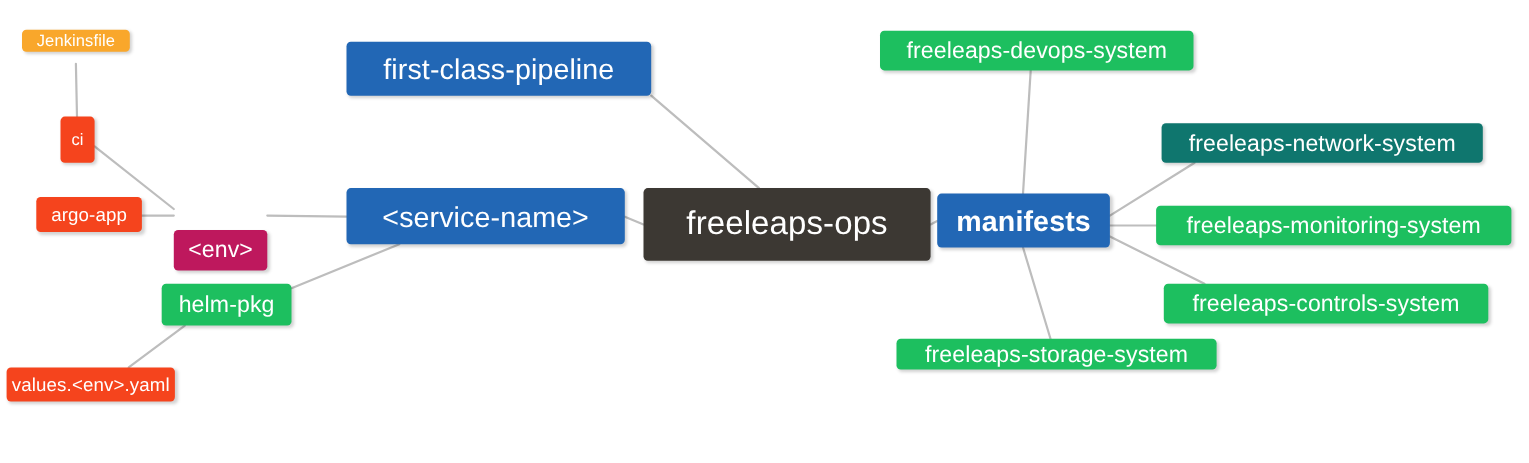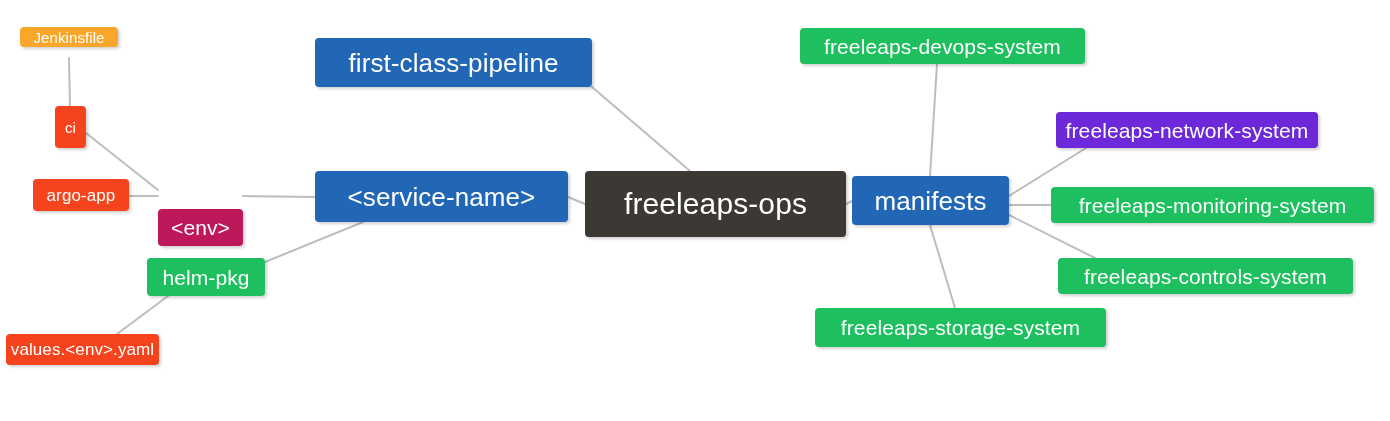--- a/index.html
+++ b/index.html
@@ -75,21 +75,21 @@
   <div id="node-layer">
       <div class="node lvl-root" style="left: 585px; top: 171px; width: 261px; height: 66px; background: rgb(60, 56, 51); font-size: 30px;">
         <span class="node-label">freeleaps-ops</span>
       </div>
       <div class="node lvl-blue" style="left: 315px; top: 171px; width: 253px; height: 51px; background: rgb(34, 103, 181); font-size: 26px; text-align: right;">
         <span class="node-label">&lt;service-name&gt;</span>
       </div>
       <div class="node lvl-blue" style="left: 315px; top: 38px; width: 277px; height: 49px; background: rgb(34, 103, 181); font-size: 26px;">
         <span class="node-label">first-class-pipeline</span>
       </div>
-      <div class="node lvl-blue" style="left: 852px; top: 176px; width: 157px; height: 49px; background: rgb(34, 103, 181); font-size: 26px;">
+      <div class="node lvl-blue" style="left: 852px; top: 176px; width: 157px; height: 49px; background: rgb(34, 103, 181); font-size: 26px; font-weight: bold;">
         <span class="node-label">manifests</span>
       </div>
       <div class="node lvl-green" style="left: 158px; top: 177px; width: 85px; height: 37px; background: #be185d; font-size: 21px; margin-top: 32px;">
         <span class="node-label">&lt;env&gt;</span>
       </div>
       <div class="node lvl-green" style="left: 147px; top: 258px; width: 118px; height: 38px; background: rgb(29, 191, 95); font-size: 21px;">
         <span class="node-label">helm-pkg</span>
       </div>
       <div class="node lvl-red" style="left: 55px; top: 106px; width: 31px; height: 42px; background: rgb(245, 68, 29); font-size: 15px;">
         <span class="node-label">ci</span>
@@ -99,26 +99,26 @@
       </div>
       <div class="node lvl-red" style="left: 33px; top: 179px; width: 96px; height: 32px; background: rgb(245, 68, 29); font-size: 17px;">
         <span class="node-label">argo-app</span>
       </div>
       <div class="node lvl-red" style="left: 6px; top: 334px; width: 153px; height: 31px; background: rgb(245, 68, 29); font-size: 17px;">
         <span class="node-label">values.&lt;env&gt;.yaml</span>
       </div>
       <div class="node lvl-green" style="left: 800px; top: 28px; width: 285px; height: 36px; background: rgb(29, 191, 95); font-size: 21px;">
         <span class="node-label">freeleaps-devops-system</span>
       </div>
-      <div class="node lvl-green" style="left: 1056px; top: 112px; width: 262px; height: 36px; background: #6d28d9; font-size: 21px; text-align: center;">
+      <div class="node lvl-green" style="left: 1056px; top: 112px; width: 292px; height: 36px; background: #0f766e; font-size: 21px; text-align: center;">
         <span class="node-label">freeleaps-network-system</span>
       </div>
       <div class="node lvl-green" style="left: 1051px; top: 187px; width: 323px; height: 36px; background: rgb(29, 191, 95); font-size: 21px;">
         <span class="node-label">freeleaps-monitoring-system</span>
       </div>
       <div class="node lvl-green" style="left: 1058px; top: 258px; width: 295px; height: 36px; background: rgb(29, 191, 95); font-size: 21px;">
         <span class="node-label">freeleaps-controls-system</span>
       </div>
-      <div class="node lvl-green" style="left: 815px; top: 308px; width: 291px; height: 39px; background: rgb(29, 191, 95); font-size: 21px;">
+      <div class="node lvl-green" style="left: 815px; top: 308px; width: 291px; height: 28px; background: rgb(29, 191, 95); font-size: 21px;">
         <span class="node-label">freeleaps-storage-system</span>
       </div>
     </div>
 </div>
 
 </body></html>

